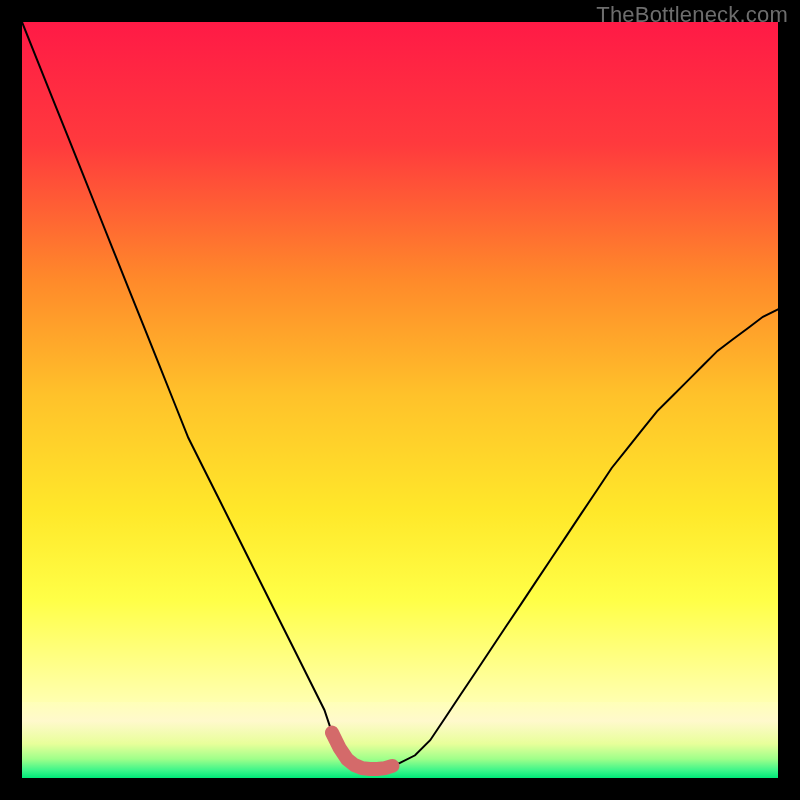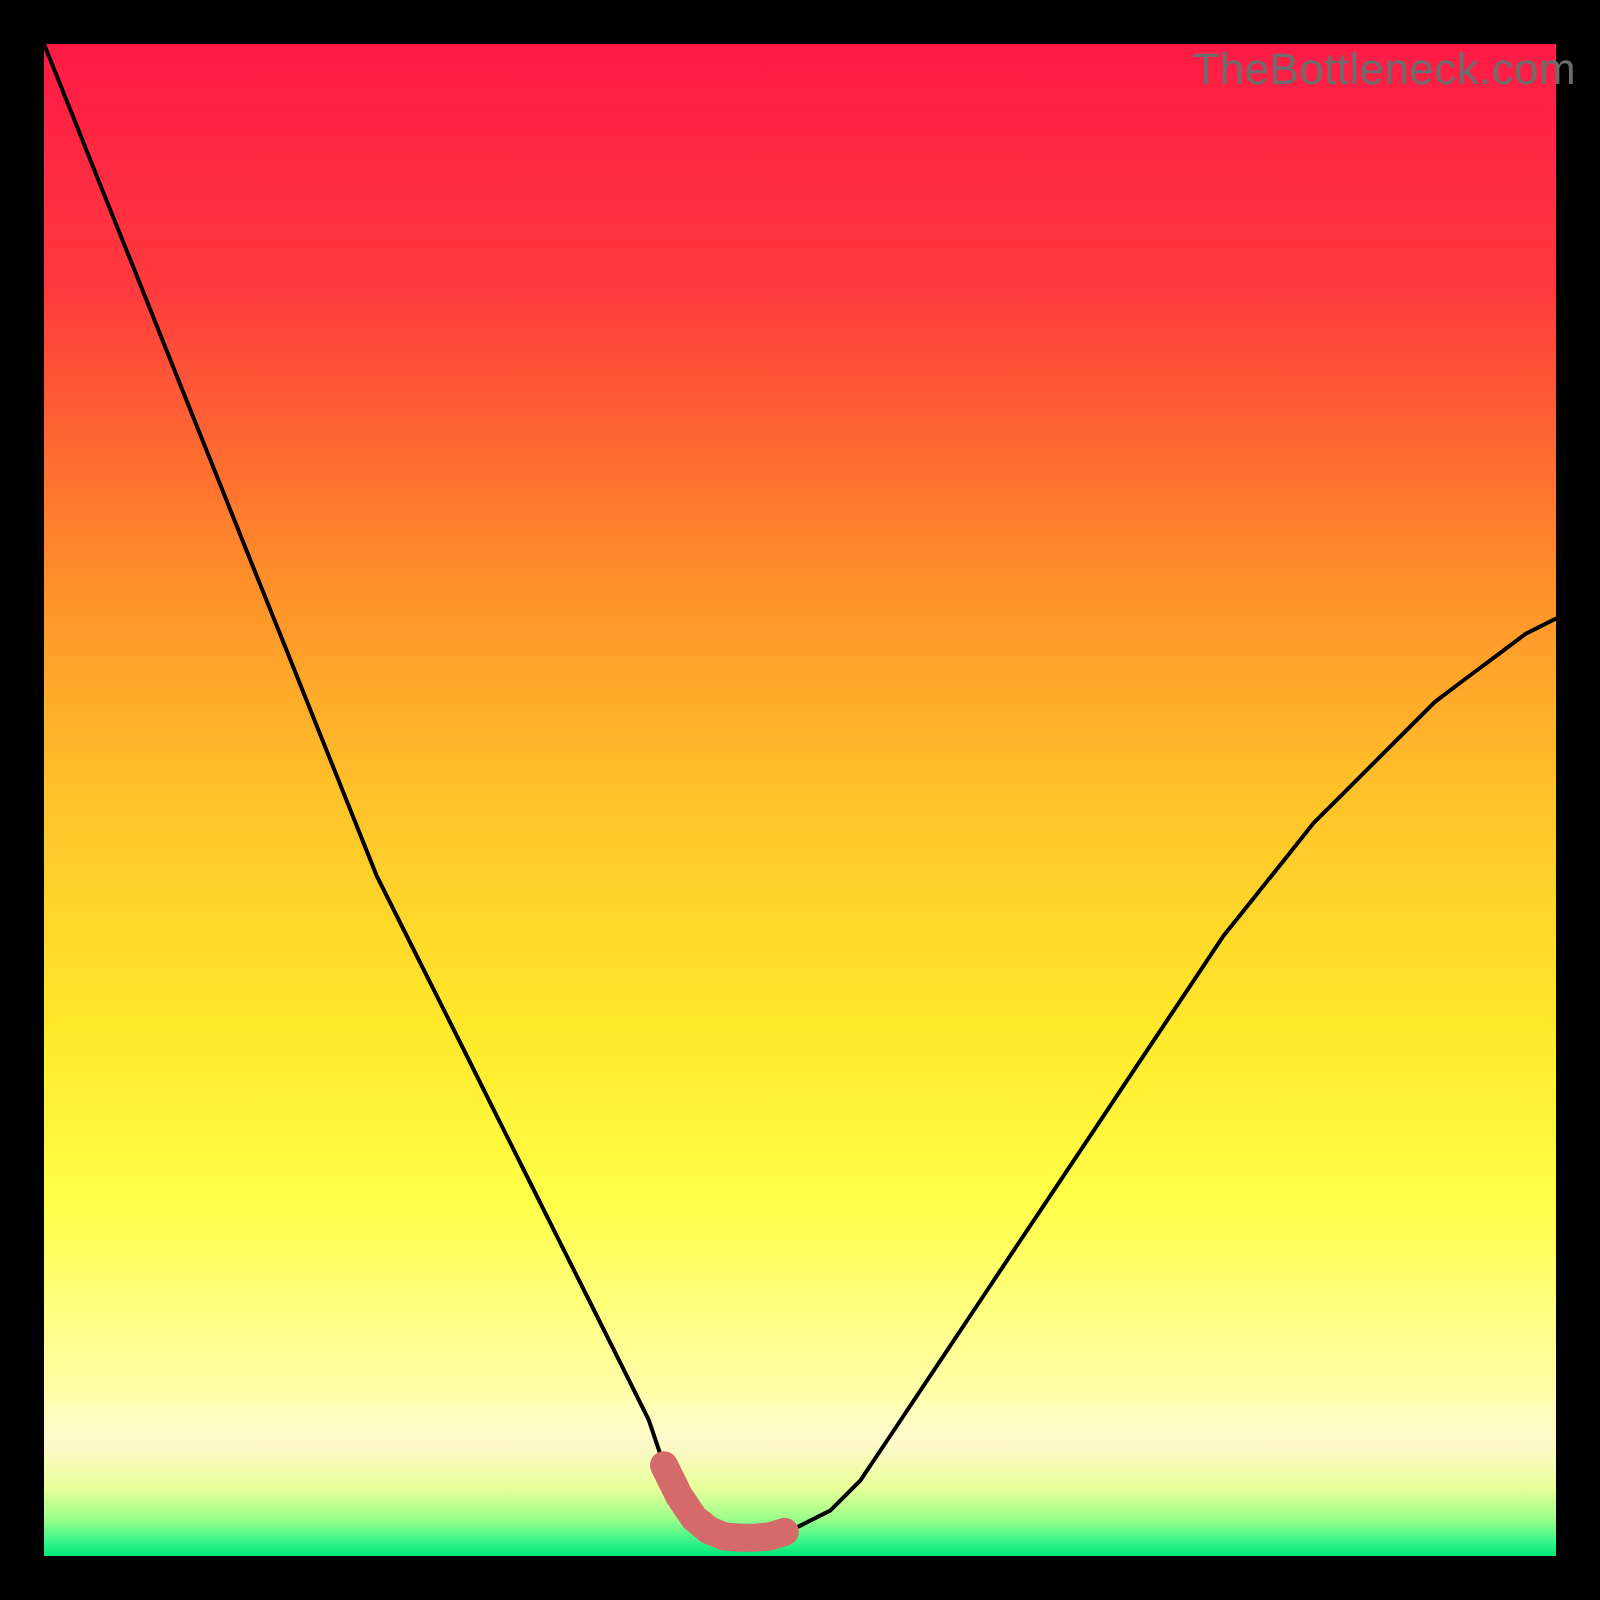--- a/index.html
+++ b/index.html
@@ -12,21 +12,21 @@
     font-family: Arial, Helvetica, sans-serif;
   }
   .chart-frame {
     position: relative;
     width: 800px;
     height: 800px;
     background: #000;
   }
   .watermark {
     position: absolute;
-    top: 22px;
+    top: 2px;
     right: 12px;
     color: #6d6d6d;
     font-size: 22px;
     font-weight: 500;
     letter-spacing: 0.2px;
     z-index: 20;
   }
   .plot-area {
     position: absolute;
     left: 22px;

